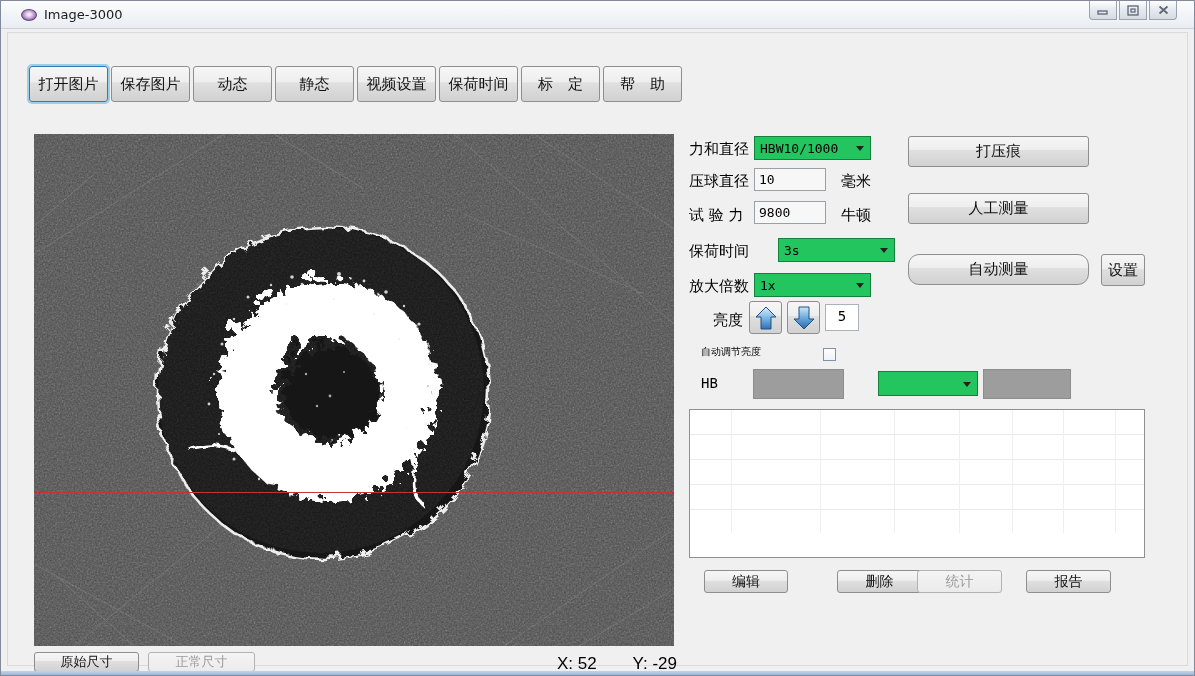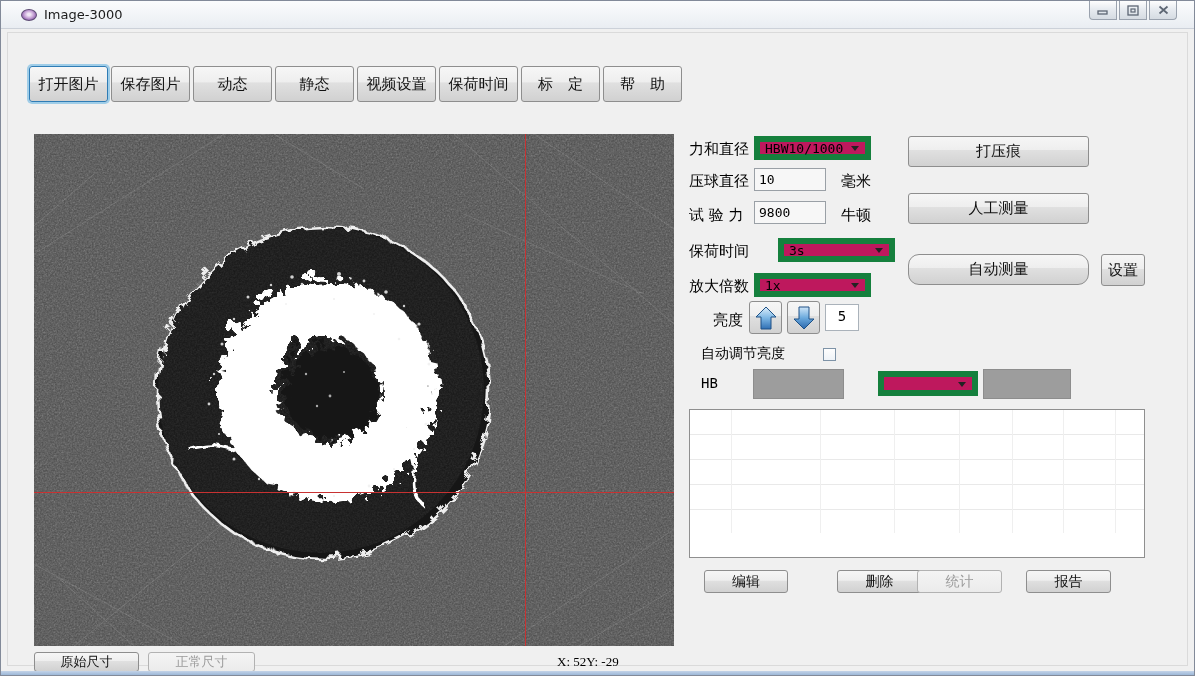--- a/index.html
+++ b/index.html
@@ -58,27 +58,27 @@
   .client-frame {
     position:absolute; left:6px; top:31px; right:6px; bottom:9px;
     border:1px solid #dadada; pointer-events:none;
   }
   
   .viewport { position:absolute; left:33px; top:133px; width:640px; height:512px; background:#3c3c3c; }
   
   .bottom-btn { position:absolute; top:651px; height:20px; font-size:13px; }
   .coords {
     position:absolute; left:556px; top:653px; width:120px;
-    display:flex; 
-    font-family:Liberation Serif, serif; font-size:13px; color:#000;
+    display:flex; justify-content:space-between;
+    font-family:Liberation Sans, sans-serif; font-size:17px; color:#000;
   }
   
   .p-label { position:absolute; font-size:15px; color:#000; white-space:nowrap; }
   .combo {
-    position:absolute; background:#be185d; border:6px solid #15803d;
+    position:absolute; background:#22c55e; border:1px solid #15803d;
     font-size:13px; color:#000; display:flex; align-items:center;
     padding:0 18px 0 5px; font-family:"DejaVu Sans Mono", monospace;
   }
   .combo .carrow {
     position:absolute; right:6px; top:50%; margin-top:-2px;
     width:0; height:0; border-left:4px solid transparent;
     border-right:4px solid transparent; border-top:5px solid #222;
   }
   .tfield {
     position:absolute; background:#f7f7f7; border:1px solid #9aa0a6;
@@ -323,21 +323,21 @@
       <stop offset="0" stop-color="#cfe6f8"></stop>
           <stop offset="0.5" stop-color="#6aa9dd"></stop>
           <stop offset="1" stop-color="#2a66ab"></stop>
     </linearGradient>
       </defs>
     <polygon points="11,23 1,13 6,13 6,1 16,1 16,13 21,13" fill="url(#ad)" stroke="#1e5186" stroke-width="1"></polygon>
   </svg>
 </div>
 <div class="val-field" style="left:824px;top:303px;width:34px;height:27px;">5</div>
 
-<div class="p-label" style="left:700px;top:344px;font-size:14px;">自动调节亮度</div>
+<div class="p-label" style="left:700px;top:344px;font-size:10px;">自动调节亮度</div>
 <div class="checkbox" style="left:822px;top:347px;"></div>
 
 <div class="p-label" style="left:700px;top:374px;font-size:14px;font-family:'DejaVu Sans Mono',monospace;">HB</div>
 <div class="gray-box" style="left:752px;top:368px;width:91px;height:30px;"></div>
 <div class="combo" style="left:877px;top:370px;width:100px;height:25px;">
   <span></span>
   <span class="carrow"></span>
 </div>
 <div class="gray-box" style="left:982px;top:368px;width:88px;height:30px;"></div>
 

